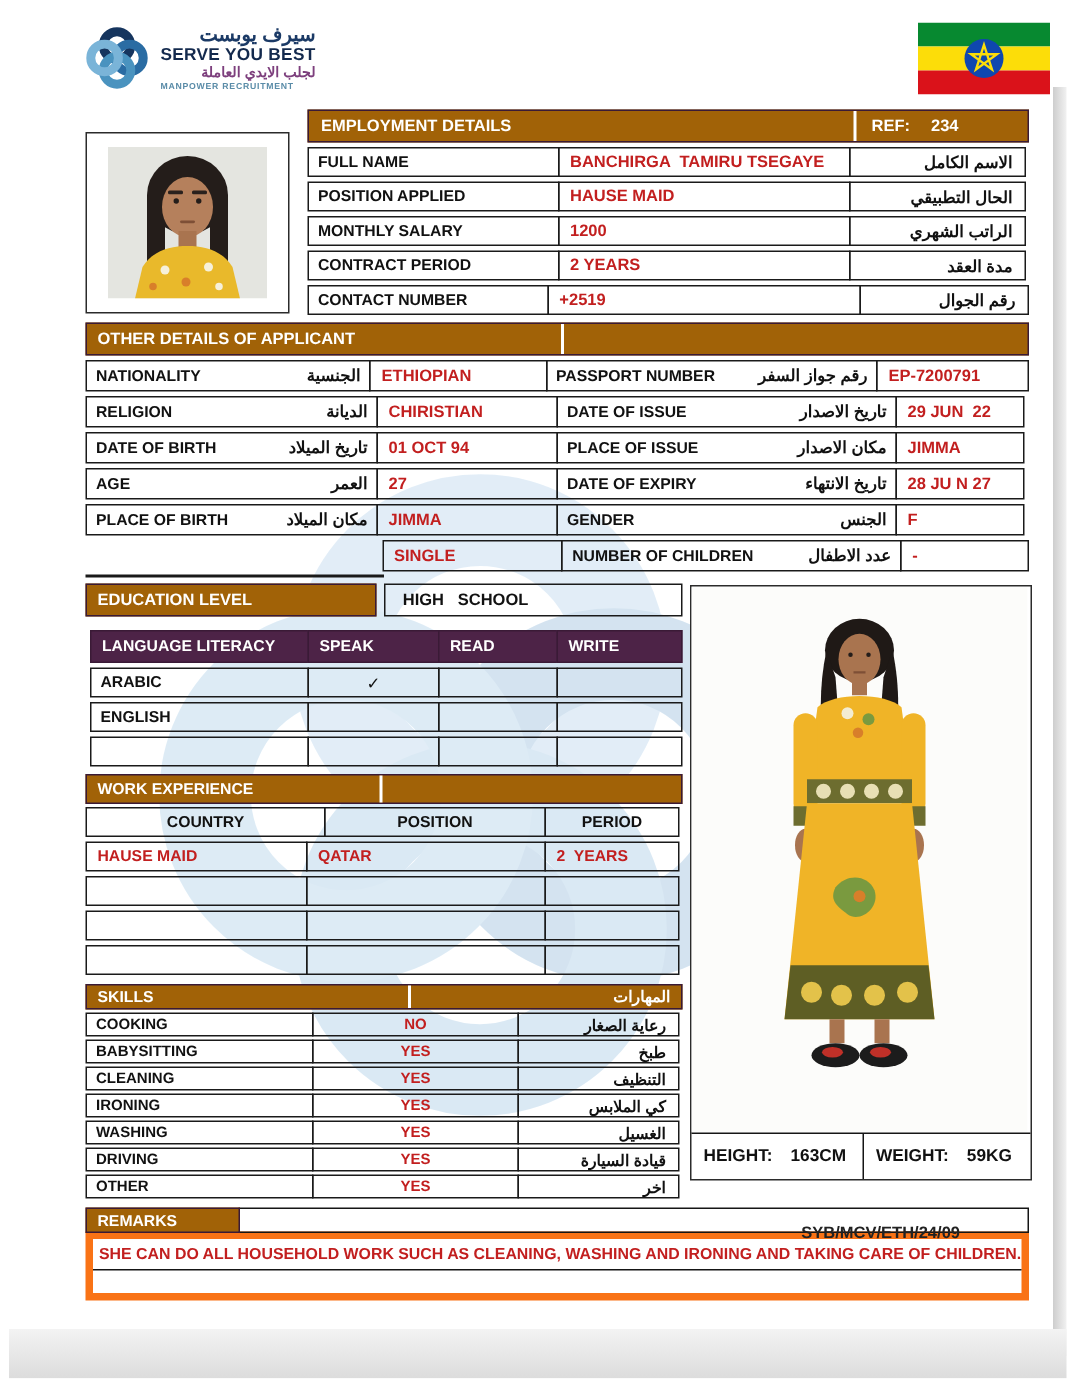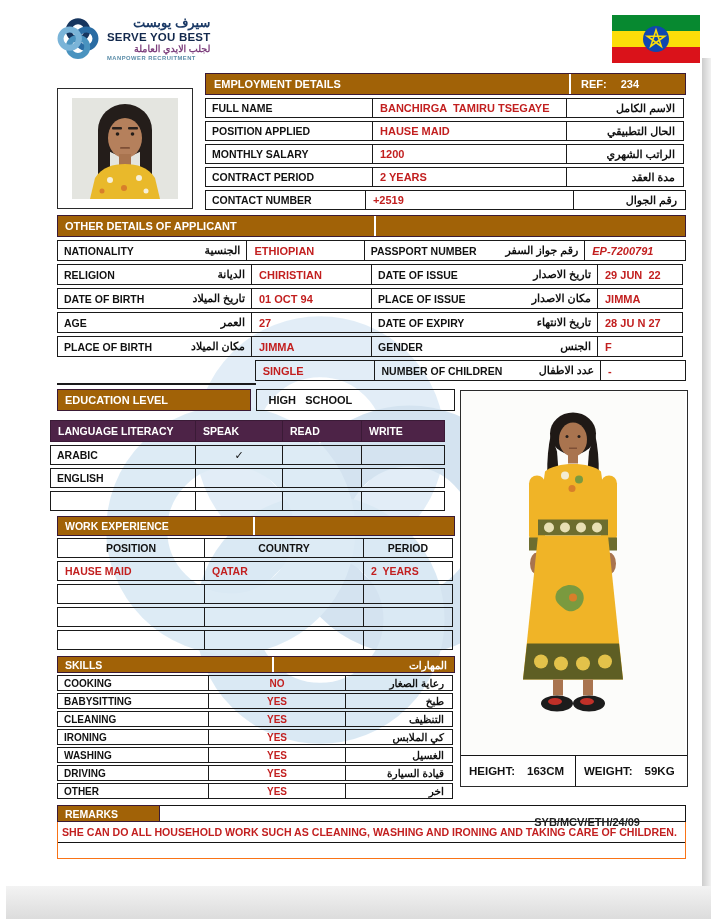--- a/index.html
+++ b/index.html
@@ -26,21 +26,21 @@
   #employment{left:205px;top:73px;width:481px;}
   #employment .pbar{height:22px;font-size:11px;padding-left:8px;}
   #employment .trow{height:20px;}
   #other{left:57px;top:215px;width:629px;}
   #other .pbar{height:22px;font-size:11px;padding-left:7px;}
   #other .trow{height:21px;}
   #education{left:57px;top:389px;width:398px;display:flex;}
   #education .pbar{width:201px;height:22px;font-size:11px;padding-left:7px;}
   #education .evalue{margin-left:5px;width:207px;height:22px;font-weight:bold;font-size:11px;
                      padding-left:12px;}
-  #language{left:50px;top:420px;width:398px;}
+  #language{left:60px;top:420px;width:398px;}
   #language .hrow{display:flex;}
   #language .hcell{background:#4d2347;color:#fff;font-weight:bold;font-size:10.5px;height:22px;
                    box-sizing:border-box;border:1px solid #3a1a36;display:flex;align-items:center;
                    padding-left:7px;}
   #language .hcell + .hcell{margin-left:-1px;}
   #language .trow{height:20px;}
   #work{left:57px;top:516px;width:398px;}
   #work .pbar{height:20px;font-size:10.5px;padding-left:7px;}
   #work .chead{height:20px;margin-top:2px;}
   #work .chead .cell{font-weight:bold;font-size:10.5px;}
@@ -59,21 +59,21 @@
   #photo-large .measure{position:absolute;left:0;right:0;bottom:0;height:30px;
                border-top:1px solid #151515;display:flex;}
   #photo-large .mcell{display:flex;gap:12px;align-items:center;padding-left:8px;
                font-weight:bold;font-size:11.5px;box-sizing:border-box;}
   #photo-large .mcell.first{width:115px;border-right:1px solid #151515;}
   #remarks{left:57px;top:805px;width:629px;}
   #remarks .rhead{display:flex;}
   #remarks .pbar{width:103px;height:17px;font-size:10.5px;padding-left:7px;}
   #remarks .rheadrest{flex:1;height:17px;box-sizing:border-box;border:1px solid #151515;
                       margin-left:-1px;background:transparent;}
-  #remarks .rbody{border:1px solid #f97316;margin-top:-1px;background:transparent;}
+  #remarks .rbody{border:5px solid #f97316;margin-top:-1px;background:transparent;}
   #remarks .rtext{height:20px;border-bottom:1px solid #151515;display:flex;align-items:center;
                   padding:0 4px;color:#c21f1f;font-weight:bold;font-size:10.6px;white-space:nowrap;}
   #remarks .rempty{height:15px;}
   #footer-code{position:absolute;right:80px;top:816px;font-size:11px;font-weight:600;color:#222;z-index:1;}
   
   #brand{left:55px;top:12px;display:flex;gap:6px;align-items:flex-start;}
   #brand .btxt{display:flex;flex-direction:column;line-height:1.15;padding-top:4px;}
   .b-ar{font-size:13px;font-weight:bold;color:#1b3a66;direction:rtl;}
   .b-en{font-size:11.5px;font-weight:bold;color:#13294d;letter-spacing:.2px;}
   .b-ar2{font-size:9.5px;font-weight:bold;color:#7d3f7d;direction:rtl;}
@@ -180,21 +180,21 @@
 
   <div class="layer" id="other">
     <div class="pbar">
       <span>OTHER DETAILS OF APPLICANT</span>
       <span class="vdiv" style="left:316px;"></span>
     </div>
     <div class="trow">
       <div class="cell lbl between" style="width:195px;"><span>NATIONALITY</span><span dir="rtl" style="font-size:11px;">الجنسية</span></div>
       <div class="cell val" style="width:121px;">ETHIOPIAN</div>
       <div class="cell lbl between" style="width:227px;"><span>PASSPORT NUMBER</span><span dir="rtl" style="font-size:11px;">رقم جواز السفر</span></div>
-      <div class="cell val" style="width:104px;font-style:italic;">EP-7200791</div>
+      <div class="cell val" style="width:104px;">EP-7200791</div>
     </div>
     <div class="trow">
       <div class="cell lbl between" style="width:195px;"><span>RELIGION</span><span dir="rtl" style="font-size:11px;">الديانة</span></div>
       <div class="cell val" style="width:121px;">CHIRISTIAN</div>
       <div class="cell lbl between" style="width:227px;"><span>DATE OF ISSUE</span><span dir="rtl" style="font-size:11px;">تاريخ الاصدار</span></div>
       <div class="cell val" style="width:86px;">29 JUN  22</div>
     </div>
     <div class="trow">
       <div class="cell lbl between" style="width:195px;"><span>DATE OF BIRTH</span><span dir="rtl" style="font-size:11px;">تاريخ الميلاد</span></div>
       <div class="cell val" style="width:121px;">01 OCT 94</div>
@@ -254,22 +254,22 @@
       <div class="cell ctr" style="width:84px;"></div>
     </div>
   </div>
 
   <div class="layer" id="work">
     <div class="pbar">
       <span>WORK EXPERIENCE</span>
       <span class="vdiv" style="left:195px;"></span>
     </div>
     <div class="trow chead">
+      <div class="cell ctr" style="width:160px;">COUNTRY</div>
       <div class="cell ctr" style="width:148px;">POSITION</div>
-      <div class="cell ctr" style="width:160px;">COUNTRY</div>
       <div class="cell ctr" style="width:90px;">PERIOD</div>
     </div>
     <div class="trow">
       <div class="cell val" style="width:148px;font-size:10.5px;">HAUSE MAID</div>
       <div class="cell val" style="width:160px;font-size:10.5px;">QATAR</div>
       <div class="cell val" style="width:90px;font-size:10.5px;">2  YEARS</div>
     </div>
     <div class="trow">
       <div class="cell" style="width:148px;"></div>
       <div class="cell" style="width:160px;"></div>

